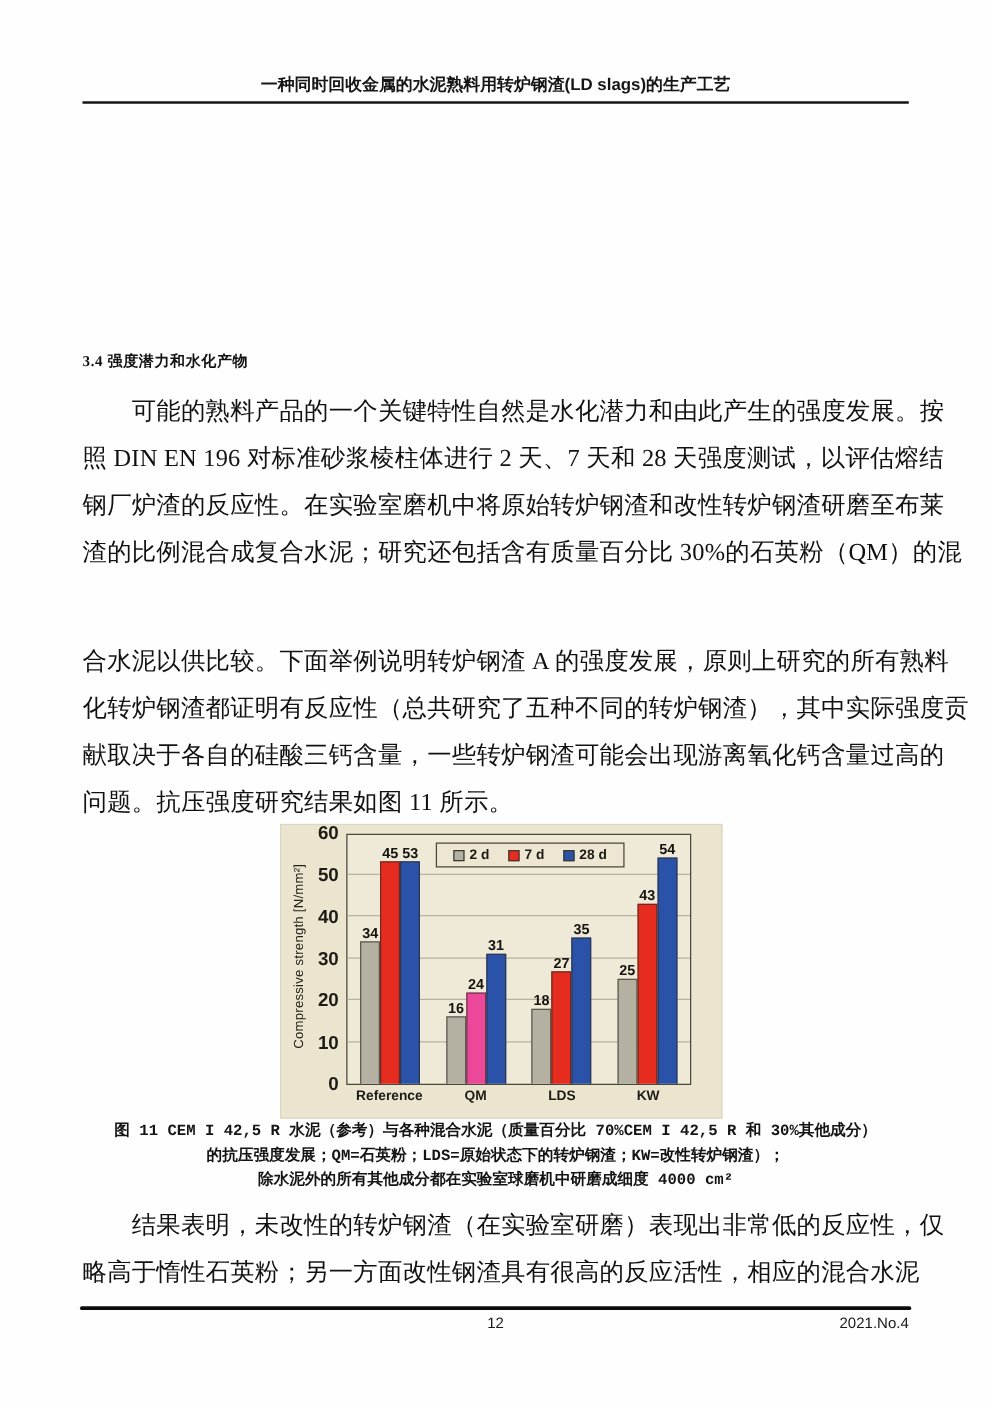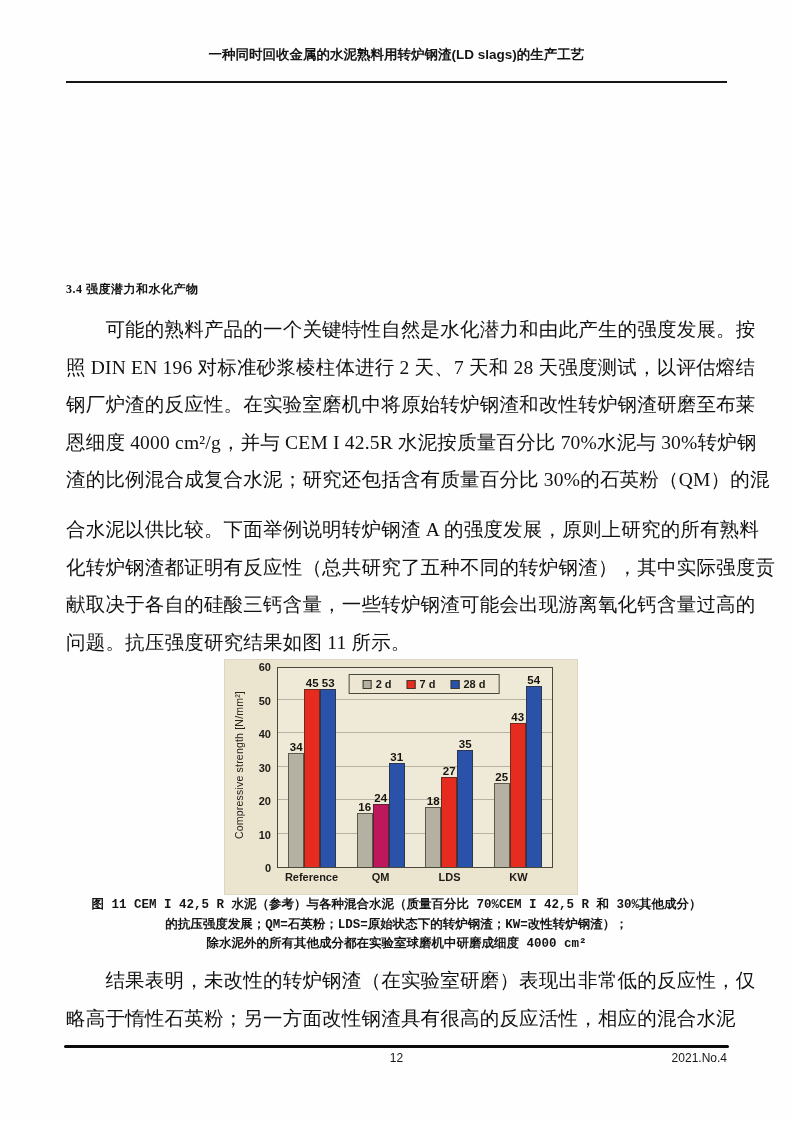--- a/index.html
+++ b/index.html
@@ -3,21 +3,21 @@
 <meta charset="utf-8">
 <style>
   * { margin:0; padding:0; box-sizing:border-box; }
   html,body { background:#ffffff; }
   .page {
     position:relative; width:793px; height:1122px; background:#fefefe;
     font-family:"Liberation Serif","DejaVu Serif",serif; color:#111; overflow:hidden;
   }
   
   .header-title {
-    position:absolute; top:46px; left:66px; width:661px; text-align:center;
+    position:absolute; top:59px; left:66px; width:661px; text-align:center;
     font-family:"Liberation Sans","DejaVu Sans",sans-serif; font-size:13.5px; font-weight:600; color:#151515;
   }
   .header-rule { position:absolute; top:81px; left:66px; width:661px; height:2px; background:#161616; }
   
   .para { position:absolute; left:66px; width:661px; font-size:19.5px; }
   .para .line {
     height:37.5px; line-height:37.5px; white-space:nowrap;
     text-align:justify; text-align-last:justify; letter-spacing:0.2px;
   }
   .para[data-short-last="true"] .line:last-child { text-align:left; text-align-last:left; }
@@ -35,21 +35,21 @@
     background:#ebe4cf; font-family:"Liberation Sans","DejaVu Sans",sans-serif;
     box-shadow:0 0 0 1px #ddd6c2 inset;
   }
   .ylabel {
     position:absolute; left:-60px; top:100px; width:150px; text-align:center;
     transform:rotate(-90deg); font-size:10.5px; color:#23211c; letter-spacing:0.2px;
   }
   .yticks { position:absolute; left:0; top:8px; width:47px; height:201px; }
   .yticks .tick {
     position:absolute; right:0; width:47px; text-align:right; height:18px; line-height:18px;
-    font-size:11px; font-weight:bold; color:#1d1b16;
+    font-size:15px; font-weight:bold; color:#1d1b16;
   }
   .plot {
     position:absolute; left:53px; top:8px; width:276px; height:201px;
     background:#efe9d7; border:1.5px solid #4a473d;
   }
   .gridline { position:absolute; left:0; right:0; height:1px; background:#b7b2a1; }
   .groups { position:absolute; left:0; right:0; top:0; bottom:0; display:flex; }
   .slot { flex:1; display:flex; justify-content:center; align-items:flex-end; }
   .bar { position:relative; width:16px; border:1px solid rgba(45,42,34,0.65); border-bottom:none;text-align:center; }
   .bar .val {
@@ -92,21 +92,20 @@
   <div class="header-title">一种同时回收金属的水泥熟料用转炉钢渣(LD slags)的生产工艺</div>
   <div class="header-rule"></div>
 
 
   <div class="section-heading">3.4 强度潜力和水化产物</div>
 
   <div class="para" id="para2a" data-short-last="false">
       <div class="line">　　可能的熟料产品的一个关键特性自然是水化潜力和由此产生的强度发展。按</div>
       <div class="line">照 DIN EN 196 对标准砂浆棱柱体进行 2 天、7 天和 28 天强度测试，以评估熔结</div>
       <div class="line">钢厂炉渣的反应性。在实验室磨机中将原始转炉钢渣和改性转炉钢渣研磨至布莱</div>
-      <div class="line">恩细度 4000 cm²/g，并与 CEM I 42.5R 水泥按质量百分比 70%水泥与 30%转炉钢</div>
       <div class="line">渣的比例混合成复合水泥；研究还包括含有质量百分比 30%的石英粉（QM）的混</div>
     </div>
 
   <div class="para" id="para2b" data-short-last="true">
       <div class="line">合水泥以供比较。下面举例说明转炉钢渣 A 的强度发展，原则上研究的所有熟料</div>
       <div class="line">化转炉钢渣都证明有反应性（总共研究了五种不同的转炉钢渣），其中实际强度贡</div>
       <div class="line">献取决于各自的硅酸三钙含量，一些转炉钢渣可能会出现游离氧化钙含量过高的</div>
       <div class="line">问题。抗压强度研究结果如图 11 所示。</div>
     </div>
 
@@ -150,21 +149,21 @@
               <span class="val">45</span>
             </div>
             <div class="bar" style="height: 177.55px; background: rgb(42, 82, 168);">
               <span class="val">53</span>
             </div>
           </div>
           <div class="slot">
             <div class="bar" style="height: 53.6px; background: rgb(180, 176, 162);">
               <span class="val">16</span>
             </div>
-            <div class="bar" style="height: 63px; background: #be185d;">
+            <div class="bar" style="height: 73px; background: #ec4899;">
               <span class="val">24</span>
             </div>
             <div class="bar" style="height: 103.85px; background: rgb(42, 82, 168);">
               <span class="val">31</span>
             </div>
           </div>
           <div class="slot">
             <div class="bar" style="height: 60.3px; background: rgb(180, 176, 162);">
               <span class="val">18</span>
             </div>

